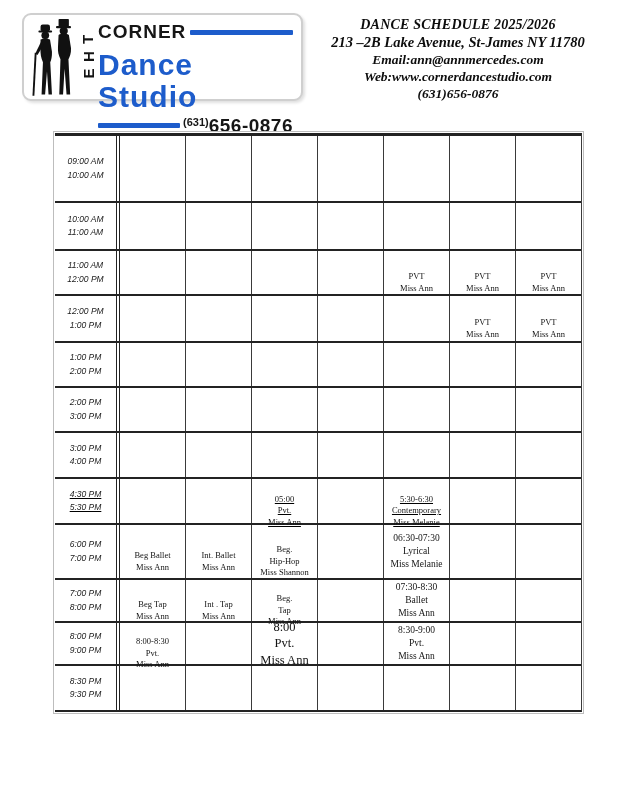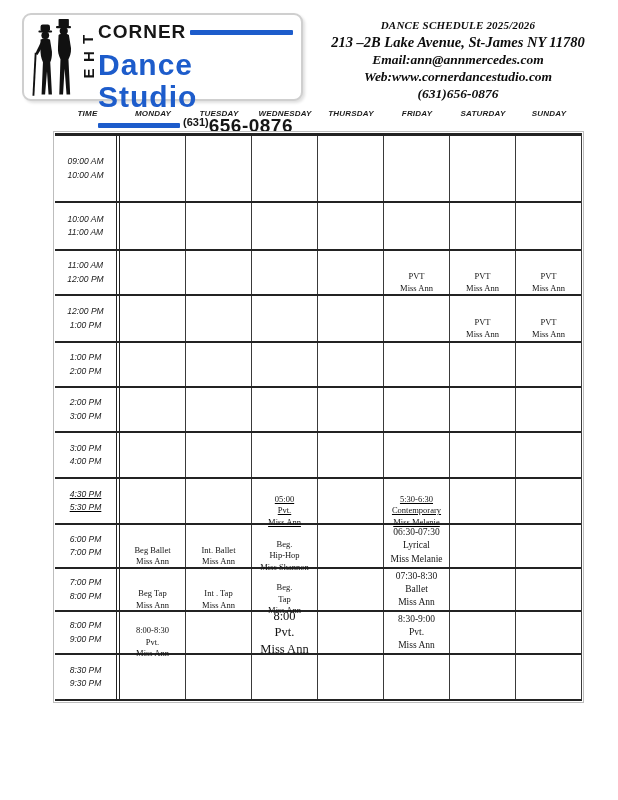--- a/index.html
+++ b/index.html
@@ -21,21 +21,21 @@
   .blue-bar{height:5px;background:var(--brand-blue);flex:1;border-radius:1px;}
   .logo-dance{font-weight:bold;font-size:30px;line-height:32px;color:var(--brand-blue);letter-spacing:1px;margin-top:7px;}
   .logo-row3{display:flex;align-items:center;margin-top:3px;}
   .logo-row3 .blue-bar{flex:1;margin-right:3px;}
   .logo-area{font-weight:bold;font-size:11px;color:#161616;align-self:flex-start;line-height:13px;}
   .logo-phone{font-weight:bold;font-size:19px;color:#161616;line-height:19px;letter-spacing:0.5px;}
 
   
   .head-block{position:absolute;left:299px;top:16px;width:318px;text-align:center;
     font-family:"Liberation Serif",serif;font-weight:bold;font-style:italic;color:#0d0d0d;}
-  .head-line1{font-size:11px;line-height:18px;letter-spacing:0.2px;}
+  .head-line1{font-size:14px;line-height:18px;letter-spacing:0.2px;}
   .head-line2{font-size:14.5px;line-height:17px;}
   .head-line3,.head-line4,.head-line5{font-size:13.5px;line-height:17px;}
 
   
   .colheads{position:absolute;left:55px;top:109px;display:flex;}
   .colhead{width:66px;text-align:center;font-style:italic;font-weight:bold;font-size:8px;
     color:#1b1b1b;letter-spacing:0.2px;}
   .colhead.timehead{width:65px;}
 
   
@@ -103,30 +103,20 @@
   </div>
 
   <div class="head-block">
     <div class="head-line1">DANCE SCHEDULE 2025/2026</div>
     <div class="head-line2">213 –2B Lake Avenue, St-James NY 11780</div>
     <div class="head-line3">Email:ann@annmercedes.com</div>
     <div class="head-line4">Web:www.cornerdancestudio.com</div>
     <div class="head-line5">(631)656-0876</div>
   </div>
 
-  <div class="colheads" id="colheads">
-      <div class="colhead timehead">TIME</div>
-      <div class="colhead">MONDAY</div>
-      <div class="colhead">TUESDAY</div>
-      <div class="colhead">WEDNESDAY</div>
-      <div class="colhead">THURSDAY</div>
-      <div class="colhead">FRIDAY</div>
-      <div class="colhead">SATURDAY</div>
-      <div class="colhead">SUNDAY</div>
-    </div>
 
   <div class="grid" id="grid">
       <div class="row" style="height: 67px;">
         <div class="cell tcell">09:00 AM
 10:00 AM</div>
         <div class="cell dcell"></div>
         <div class="cell dcell"></div>
         <div class="cell dcell"></div>
         <div class="cell dcell"></div>
         <div class="cell dcell"></div>
@@ -226,21 +216,21 @@
         </div>
         <div class="cell dcell"></div>
         <div class="cell dcell">
           <div class="ctext sm">5:30-6:30
 Contemporary
 Miss Melanie</div>
         </div>
         <div class="cell dcell"></div>
         <div class="cell dcell lastcol"></div>
       </div>
-      <div class="row" style="height: 44px;">
+      <div class="row" style="height: 55px;">
         <div class="cell tcell">6:00 PM
 7:00 PM</div>
         <div class="cell dcell">
           <div class="ctext sm">Beg Ballet
 Miss Ann</div>
         </div>
         <div class="cell dcell">
           <div class="ctext sm">Int. Ballet
 Miss Ann</div>
         </div>

